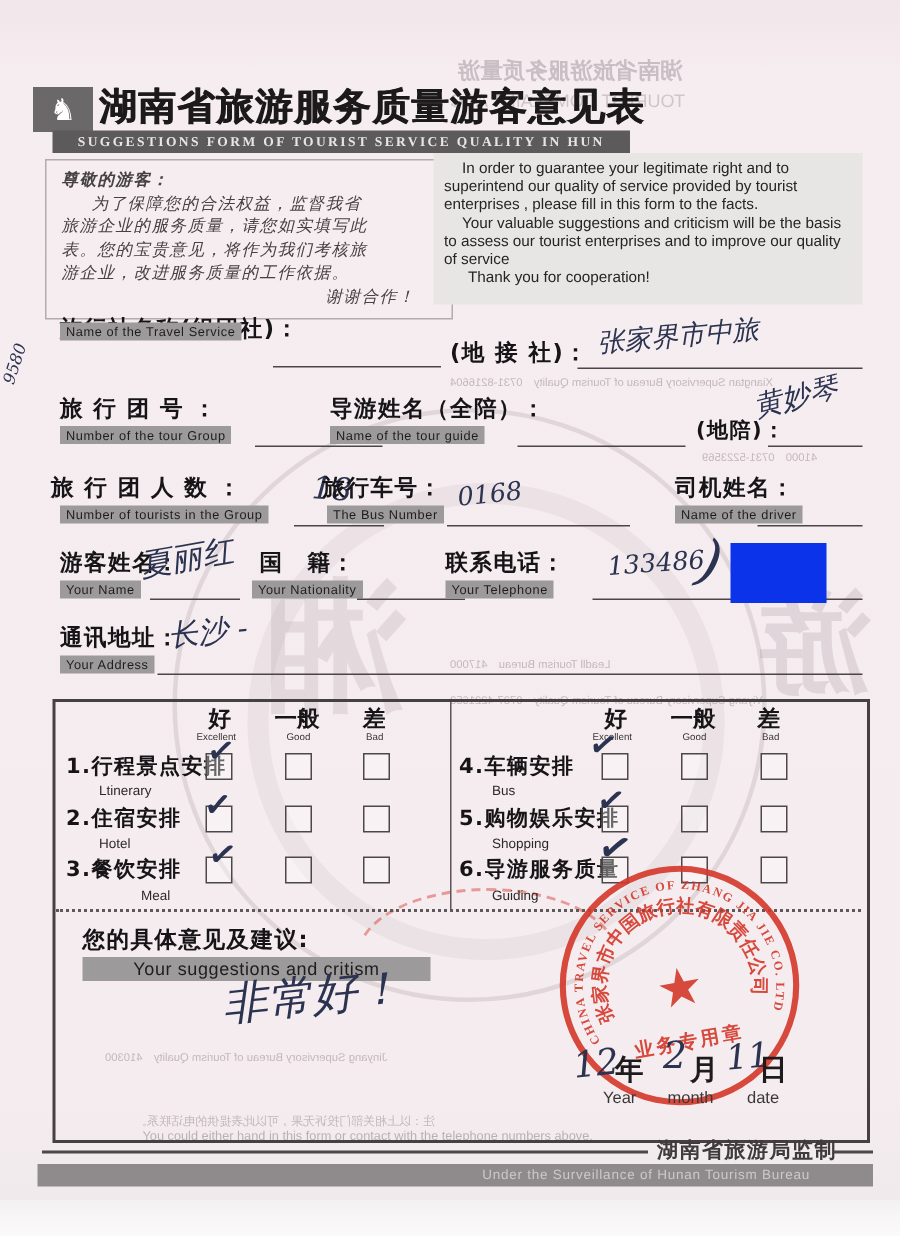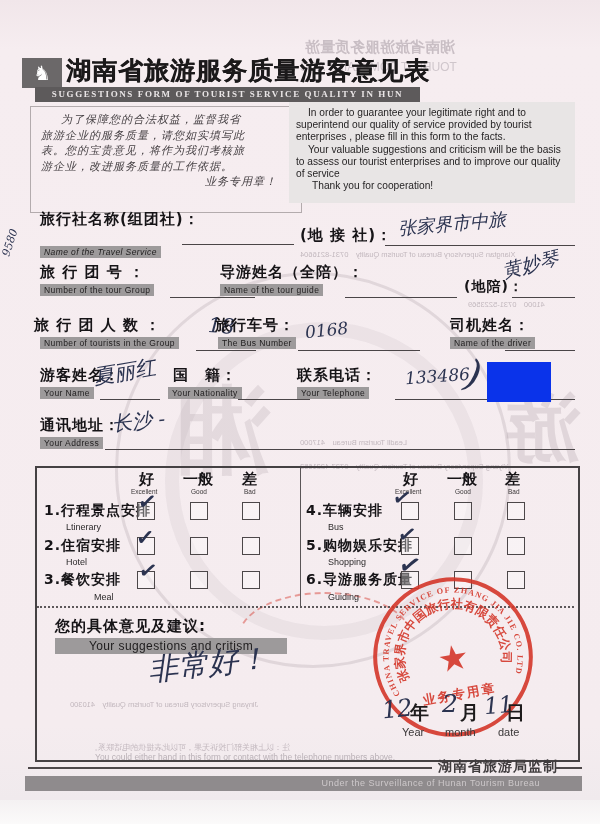--- a/index.html
+++ b/index.html
@@ -81,34 +81,35 @@
   <span class="bl" style="left:70px;top:700px;">Jinyang Supervisory Bureau of Tourism Quality　410300</span>
   <span class="bl" style="left:90px;top:742px;font-size:8px;">注：以上相关部门投诉无果，可以此表提供的电话联系。</span>
   <span class="abs" style="left:95px;top:752px;font-family:'Liberation Sans',sans-serif;font-size:8.5px;color:#b9b0b6;">You could either hand in this form or contact with the telephone numbers above.</span>
   <span class="hand" style="left:-4px;top:236px;font-size:11px;transform:rotate(-72deg);">9580</span>
 
   <div class="logo"><span>♞</span></div>
   <div class="title">湖南省旅游服务质量游客意见表</div>
   <div class="subbar">SUGGESTIONS FORM OF TOURIST SERVICE QUALITY IN HUN</div>
 
   <div class="intro-cn">
+    <span style="display:block;font-weight:bold;">尊敬的游客：</span>
     <span style="display:block;text-indent:20px;">为了保障您的合法权益，监督我省</span>
     <span style="display:block;">旅游企业的服务质量，请您如实填写此</span>
     <span style="display:block;">表。您的宝贵意见，将作为我们考核旅</span>
     <span style="display:block;">游企业，改进服务质量的工作依据。</span>
-    <span style="display:block;text-align:right;margin-right:14px;">业务专用章！</span>
+    <span style="display:block;text-align:right;margin-right:14px;">谢谢合作！</span>
   </div>
   <div class="intro-en">
     <p class="indent" style="white-space:normal;">In order to guarantee your legitimate right and to superintend our quality of service provided by tourist enterprises , please  fill  in this form to the facts.</p>
     <p class="indent" style="white-space:normal;">Your valuable suggestions and criticism will be the basis to assess our tourist enterprises and to improve our quality of service</p>
     <p style="text-indent:16px;">Thank you for cooperation!</p>
   </div>
 
   <span class="abs cnl" style="left:40px;top:210px;">旅行社名称(组团社)：</span>
-  <span class="abs gl" style="left:40px;top:246px;font-style:italic;">Name of the Travel Service</span>
+  <span class="abs gl" style="left:40px;top:215px;">Name of the Travel Service</span>
   <div class="fl" style="left:182px;top:244px;width:112px;"></div>
   <span class="abs cnl" style="left:300px;top:226px;">(地 接 社)：</span>
   <div class="fl" style="left:385px;top:245px;width:190px;"></div>
   <span class="hand" style="left:398px;top:212px;font-size:18px;transform:rotate(-5deg);">张家界市中旅</span>
 
   <span class="abs cnl" style="left:40px;top:263px;">旅 行 团 号 ：</span>
   <span class="abs gl" style="left:40px;top:284px;">Number of the tour Group</span>
   <div class="fl" style="left:170px;top:297px;width:85px;"></div>
   <span class="abs cnl" style="left:220px;top:263px;">导游姓名（全陪）：</span>
   <span class="abs gl" style="left:220px;top:284px;">Name of the tour guide</span>

